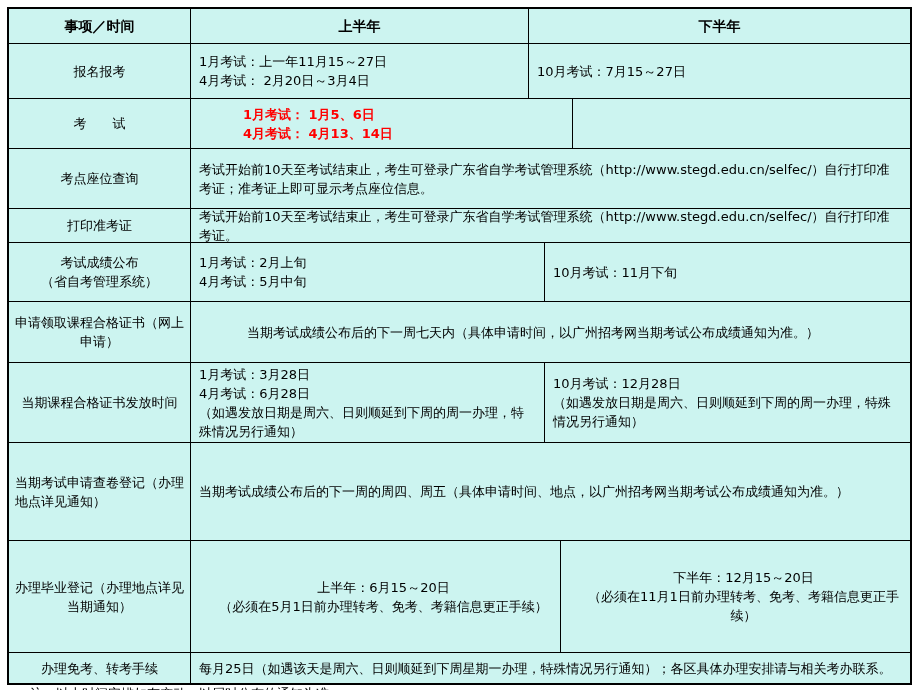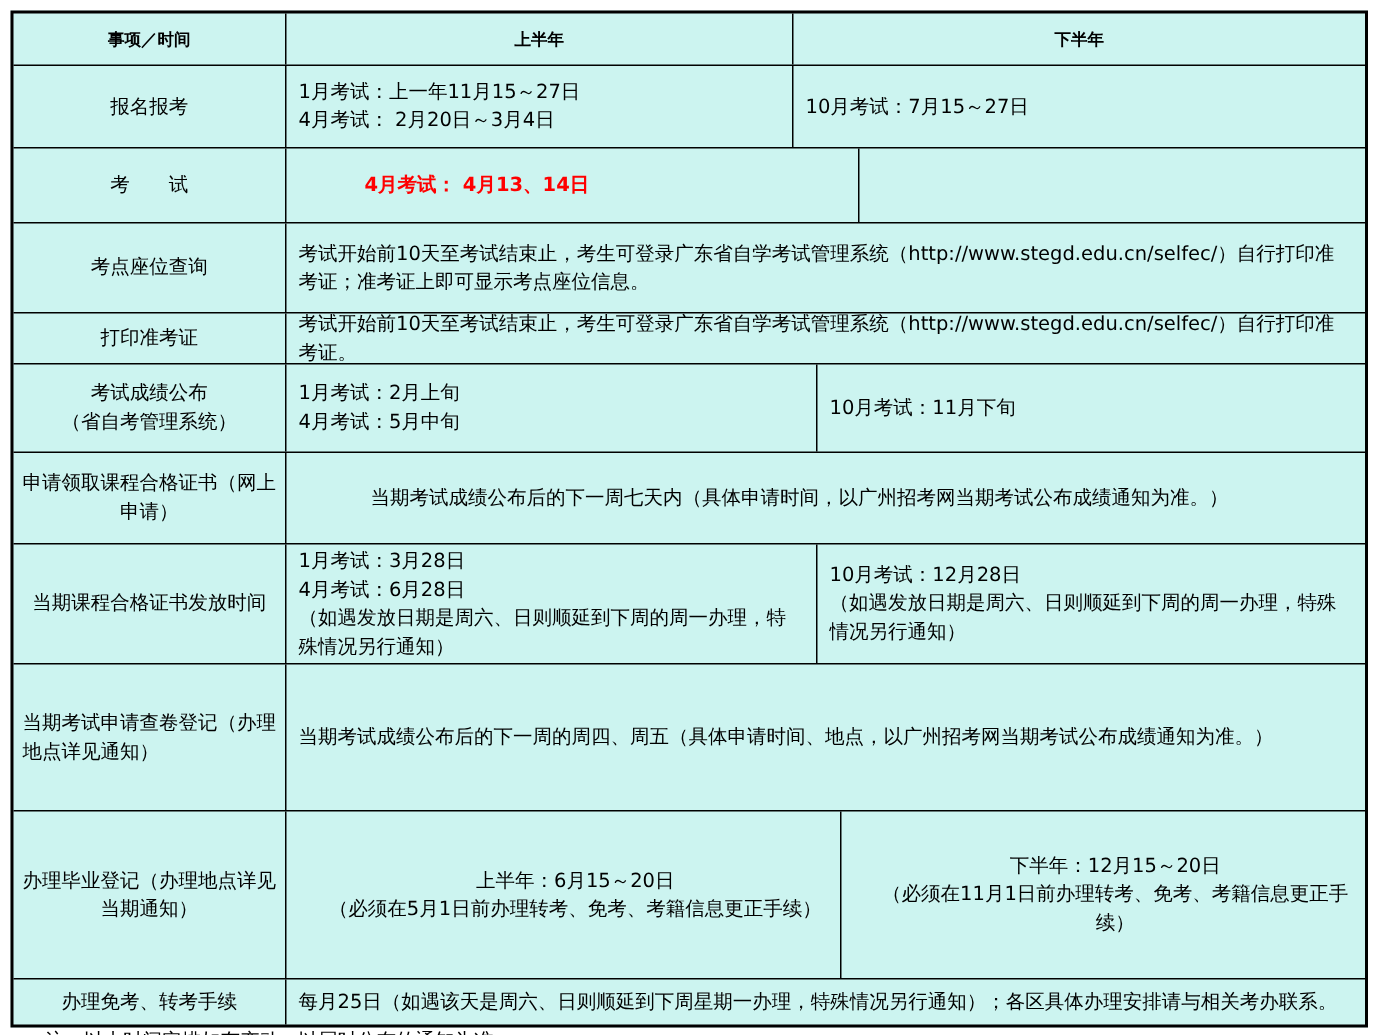--- a/index.html
+++ b/index.html
@@ -19,21 +19,21 @@
   }
   .label{width:182px;border-right:1px solid #000;text-align:center;padding:2px 4px;}
   .c2{padding:2px 8px;text-align:left;}
   .c3{flex:1;padding:2px 8px;text-align:left;}
   .two .c2{width:338px;border-right:1px solid #000;}
   .span .c2{flex:1;}
   .row-5 .c2,.row-7 .c2,.row-9 .c2{width:354px;}
   .row-9 .c2,.row-9 .c3{text-align:center;}
   .row-8 .label{text-align:left;padding-left:6px;}
   .red .c2,.red .c3{color:#FF0000;font-weight:bold;}
-  .header{height:35px;font-weight:bold;font-size:11px;}
+  .header{height:35px;font-weight:bold;font-size:14px;}
   .header .c2{width:338px;border-right:1px solid #000;text-align:center;}
   .header .c3{text-align:center;}
   .row-1{height:55px;}
   .row-2{height:50px;gap:44px;}
   .row-3{height:60px;}
   .row-4{height:34px;}
   .row-5{height:59px;}
   .row-6{height:61px;gap:48px;}
   .row-7{height:80px;}
   .row-8{height:98px;}
@@ -63,20 +63,21 @@
       </div>
       <div class="cell c3">
         <div>10月考试：7月15～27日</div>
       </div>
     </div>
     <div class="row row-2 two red">
       <div class="cell label">
         <div>考　　试</div>
       </div>
       <div class="cell c2">
+        <div>1月考试：  1月5、6日</div>
         <div>4月考试：  4月13、14日</div>
       </div>
     </div>
     <div class="row row-3 span">
       <div class="cell label">
         <div>考点座位查询</div>
       </div>
       <div class="cell c2">
         <div>考试开始前10天至考试结束止，考生可登录广东省自学考试管理系统（http://www.stegd.edu.cn/selfec/）自行打印准考证；准考证上即可显示考点座位信息。</div>
       </div>

